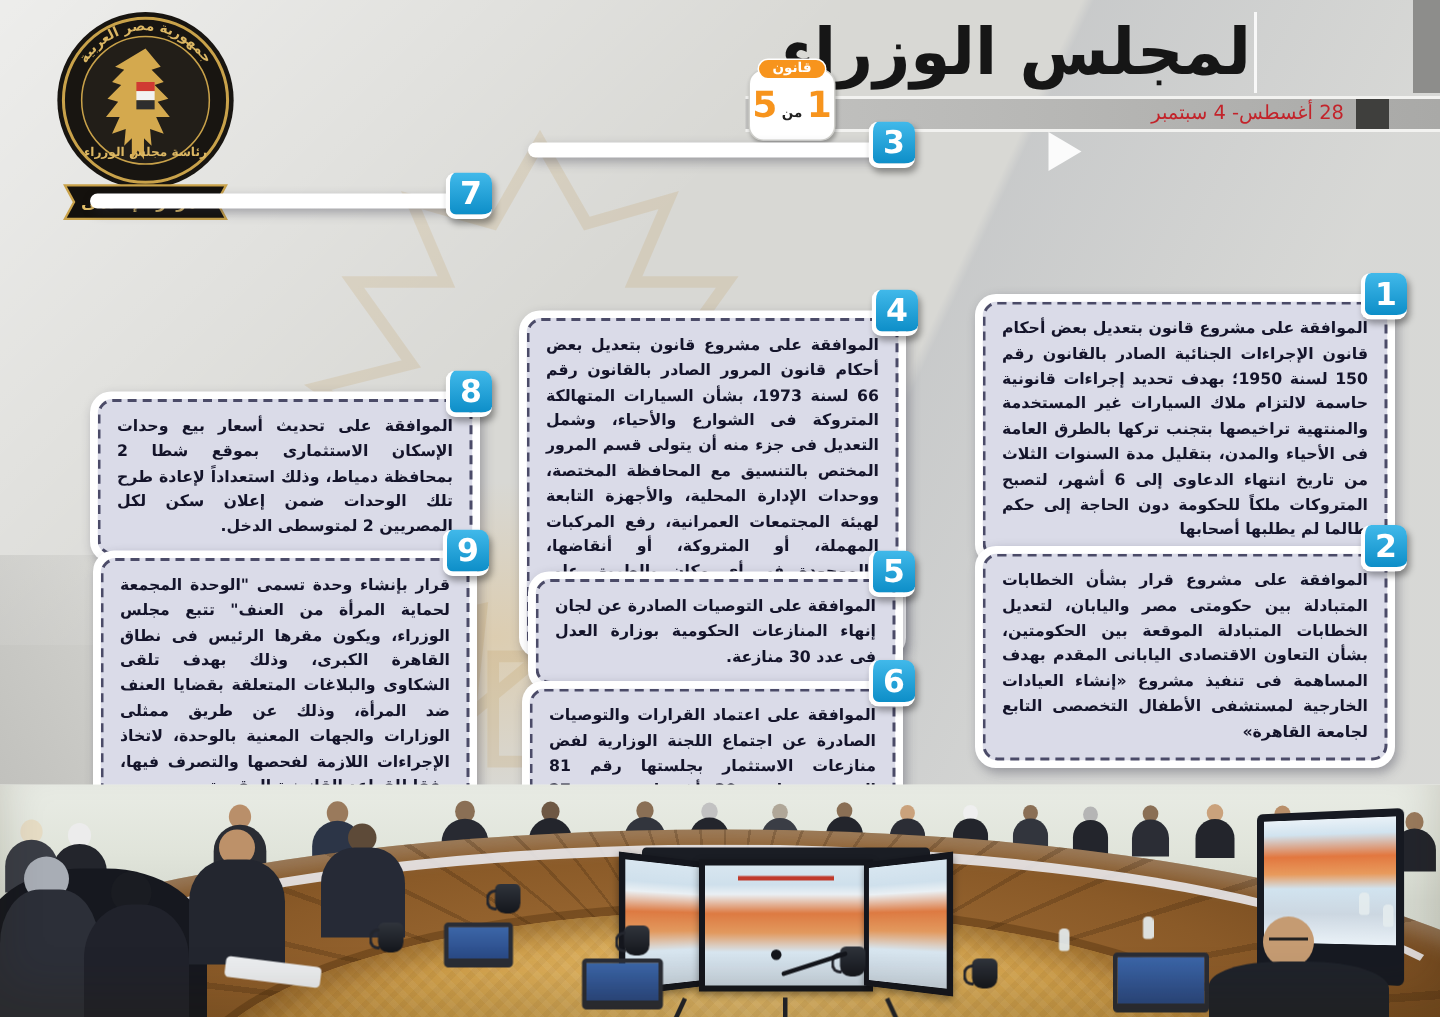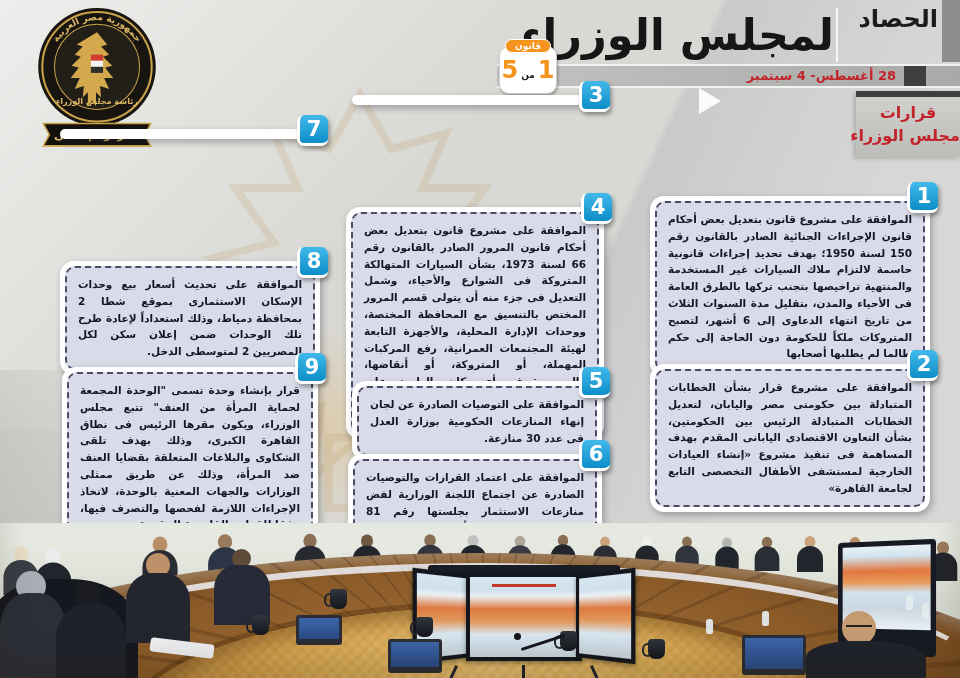--- a/index.html
+++ b/index.html
@@ -31,21 +31,21 @@
                 color:#161616; direction:rtl; letter-spacing:-1px; }
   .title-side { position:absolute; top:5px; right:22px; width:96px; text-align:right;
                 font-size:24px; font-weight:bold; color:#1c1c1c; line-height:1.2; direction:rtl; }
   .title-divider { position:absolute; top:8px; right:122px; width:2px; height:54px;
                 background:rgba(255,255,255,.85); }
   .corner-bar { position:absolute; top:0; right:0; width:18px; height:62px; background:#8d8d8b; }
   .date-strip { position:absolute; top:64px; left:497px; right:0; height:24px;
                 background:linear-gradient(90deg,#c2c2c0,#a9a9a7);
                 border-top:2px solid #f2f2f0; border-bottom:2px solid #f2f2f0; }
   .date-dark  { position:absolute; right:34px; top:0; width:22px; height:100%; background:#3f3f3d; }
-  .date-text  { position:absolute; right:64px; top:2px; color:#c3232a; font-weight:bold;
+  .date-text  { position:absolute; right:64px; top:2px; color:#c3232a; font-weight:normal;
                 font-size:13px; direction:rtl; white-space:nowrap; }
   .section-badge { position:absolute; top:91px; right:0; width:104px; height:66px;
                 background:linear-gradient(180deg,#d0d0cc,#bcbcb8);
                 border-top:6px solid #3f3f3d; color:#c3232a; font-weight:bold;
                 text-align:center; font-size:16px; line-height:1.45; padding-top:4px;
                 direction:rtl; white-space:nowrap; box-shadow:-2px 2px 4px rgba(0,0,0,.18); }
   .page-badge { position:absolute; left:499px; top:46px; width:58px; height:48px;
                 background:#fff; border-radius:10px; border:1px solid #cfcfcb;
                 box-shadow:1px 2px 3px rgba(0,0,0,.3); }
   .page-badge .tab { position:absolute; top:-8px; left:50%; transform:translateX(-50%);
@@ -174,49 +174,44 @@
     </g>
     <text x="65" y="99" font-size="8" fill="#dcb763" font-weight="bold" text-anchor="middle">رئاسة مجلس الوزراء</text>
     <path d="M12 118 L118 118 L112 129 L118 140 L12 140 L18 129 Z" fill="#14110d" stroke="#c9a24a" stroke-width="1.5"></path>
     <text x="65" y="133" font-size="11" fill="#e3c06a" font-weight="bold" text-anchor="middle">المركز الإعلامى</text>
   </svg>
 
   <div class="corner-bar"></div>
   <div class="title-main">لمجلس الوزراء</div>
   <div class="title-divider"></div>
   <div class="title-side">
-    <div>الحصاد</div>
   </div>
 
   <div class="date-strip">
     <div class="date-dark"></div>
     <div class="date-text">28 أغسطس- 4 سبتمبر</div>
   </div>
 
   <div class="page-badge">
     <div class="tab">قانون</div>
     <div class="nums">
       <span class="num-big">1</span>
       <span class="num-sep">من</span>
       <span class="num-big">5</span>
     </div>
   </div>
 
-  <div class="section-badge">
-    <div>قرارات</div>
-    <div>مجلس الوزراء</div>
-  </div>
 
   <div class="bubble pos-1">
     <div class="badge">1</div>
     <div class="inner">الموافقة على مشروع قانون بتعديل بعض أحكام قانون الإجراءات الجنائية الصادر بالقانون رقم 150 لسنة 1950؛ بهدف تحديد إجراءات قانونية حاسمة لالتزام ملاك السيارات غير المستخدمة والمنتهية تراخيصها بتجنب تركها بالطرق العامة فى الأحياء والمدن، بتقليل مدة السنوات الثلاث من تاريخ انتهاء الدعاوى إلى 6 أشهر، لتصبح المتروكات ملكاً للحكومة دون الحاجة إلى حكم طالما لم يطلبها أصحابها</div>
   </div>
   <div class="bubble pos-2">
     <div class="badge">2</div>
-    <div class="inner">الموافقة على مشروع قرار بشأن الخطابات المتبادلة بين حكومتى مصر واليابان، لتعديل الخطابات المتبادلة الرئيس بين الحكومتين، بشأن التعاون الاقتصادى اليابانى المقدم بهدف المساهمة فى تنفيذ مشروع «إنشاء العيادات الخارجية لمستشفى الأطفال التخصصى التابع لجامعة القاهرة»</div>
+    <div class="inner">الموافقة على مشروع قرار بشأن الخطابات المتبادلة بين حكومتى مصر واليابان، لتعديل الخطابات المتبادلة الموقعة بين الحكومتين، بشأن التعاون الاقتصادى اليابانى المقدم بهدف المساهمة فى تنفيذ مشروع «إنشاء العيادات الخارجية لمستشفى الأطفال التخصصى التابع لجامعة القاهرة»</div>
   </div>
   <div class="bubble pos-3">
     <div class="badge">3</div>
   </div>
   <div class="bubble pos-4">
     <div class="badge">4</div>
     <div class="inner">الموافقة على مشروع قانون بتعديل بعض أحكام قانون المرور الصادر بالقانون رقم 66 لسنة 1973، بشأن السيارات المتهالكة المتروكة فى الشوارع والأحياء، وشمل التعديل فى جزء منه أن يتولى قسم المرور المختص بالتنسيق مع المحافظة المختصة، ووحدات الإدارة المحلية، والأجهزة التابعة لهيئة المجتمعات العمرانية، رفع المركبات المهملة، أو المتروكة، أو أنقاضها، والموجودة في أى مكان بالطريق على الفور، بمجرد ضبطها، وإيداعها بالأماكن المخصصة.</div>
   </div>
   <div class="bubble pos-5">
     <div class="badge">5</div>

